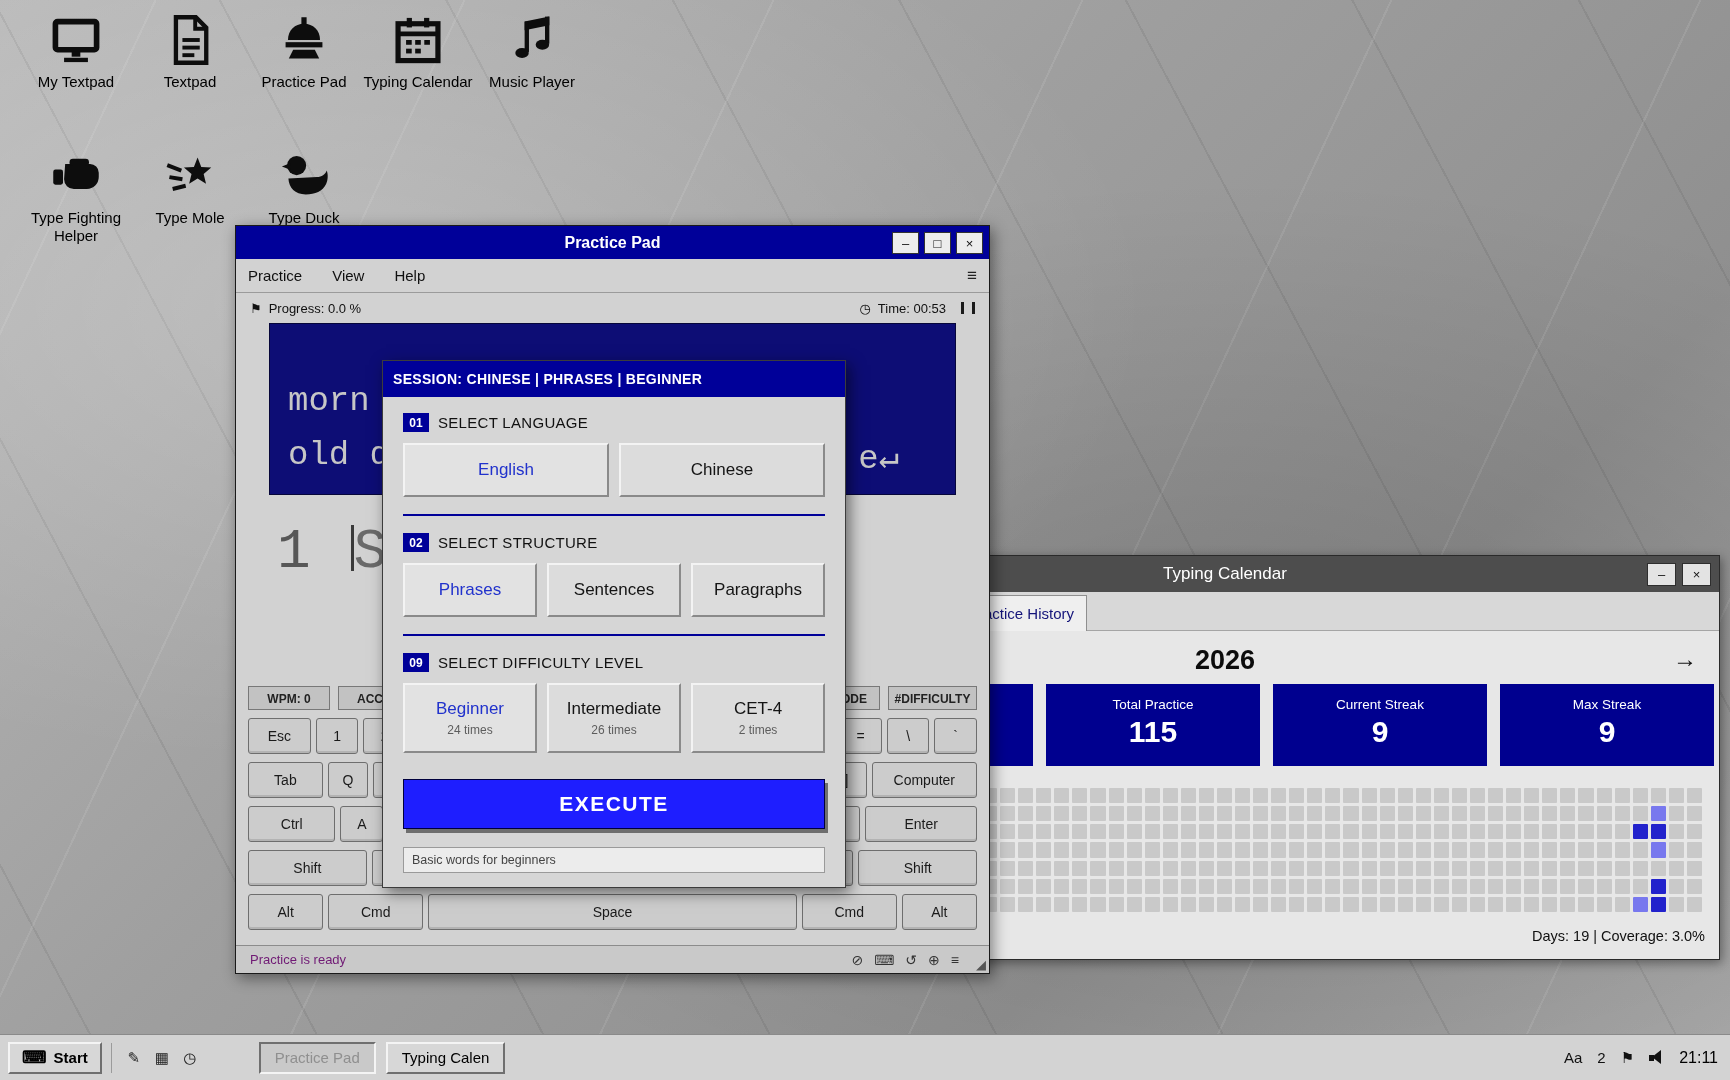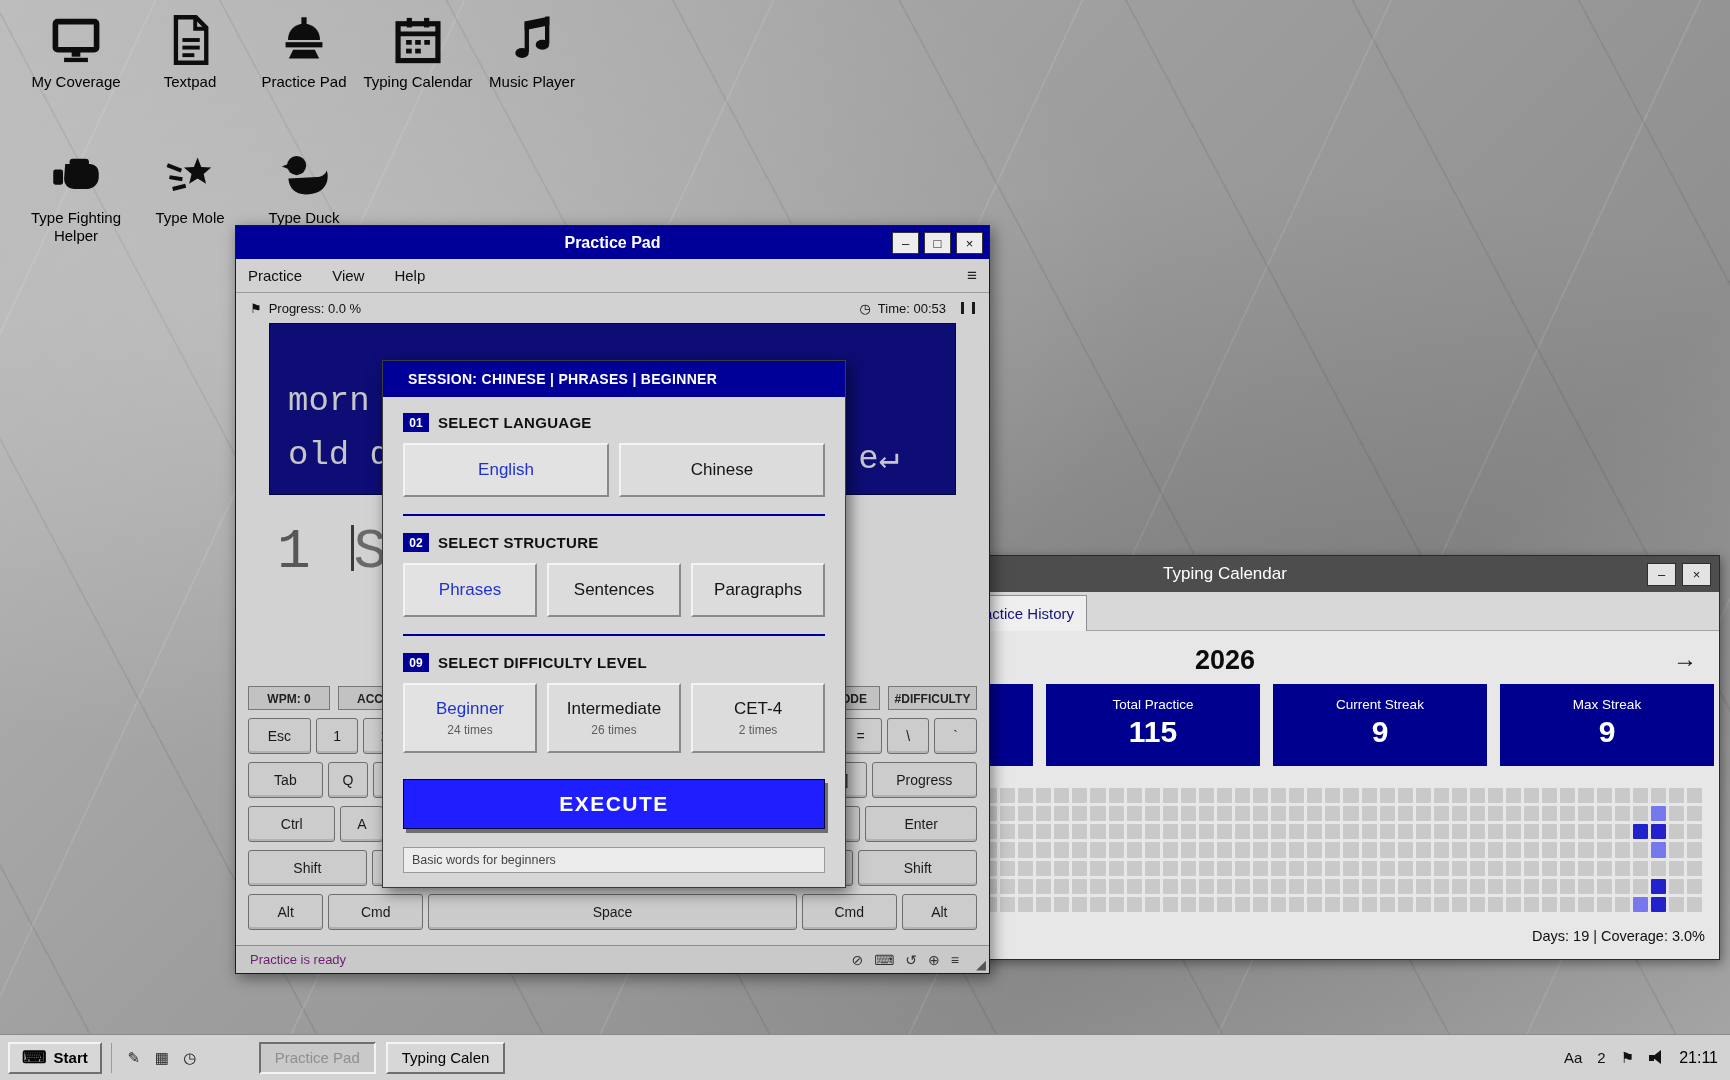--- a/index.html
+++ b/index.html
@@ -44,25 +44,25 @@
   .stat-box{position:absolute;top:0;height:24px;line-height:24px;background:#c2c2c2;border:1px solid #787878;font-size:12px;font-weight:bold;text-align:center;color:#222;box-sizing:border-box}
   .pp-keyboard{position:absolute;left:12px;top:492px;width:729px}
   .kb-row{display:flex;gap:5px;margin-bottom:8px;height:36px}
   .kb-key{display:flex;align-items:center;justify-content:center;background:#cccccc;border:1px solid #6e6e6e;border-radius:3px;font-size:14px;color:#1a1a1a;box-shadow:inset 0 -2px 0 rgba(0,0,0,.12);box-sizing:border-box}
   .pp-statusbar{position:absolute;left:0;bottom:0;width:100%;height:27px;background:#c9c9c9;border-top:1px solid #8c8c8c;display:flex;align-items:center}
   .status-text{font-size:13px;margin-left:14px;color:#701a75;flex:1}
   .sb-icons{display:flex;gap:11px;font-size:14px;color:#333;margin-right:30px}
   .grip{position:absolute;right:3px;bottom:1px;font-size:13px;color:#555}
   
   .modal{position:absolute;left:382px;top:360px;width:462px;background:#d6d6d6;border:1px solid #3c3c3c;box-shadow:4px 5px 14px rgba(0,0,0,.5);z-index:30}
-  .modal-header{height:36px;line-height:36px;background:#000099;color:#fff;font-size:14px;font-weight:bold;padding-left:25px;letter-spacing:.3px}
+  .modal-header{height:36px;line-height:36px;background:#000099;color:#fff;font-size:14px;font-weight:bold;padding-left:10px;letter-spacing:.3px}
   .modal-body{padding:16px 20px 14px}
   .sec-row{display:flex;align-items:center;gap:9px;margin-bottom:11px}
   .sec-num{background:#000099;color:#fff;font-size:12px;font-weight:bold;width:26px;height:19px;display:flex;align-items:center;justify-content:center}
-  .sec-title{font-size:15px;font-weight:bold;color:#111;letter-spacing:.3px}
+  .sec-title{font-size:15px;font-weight:normal;color:#111;letter-spacing:.3px}
   .opt-row{display:flex;gap:10px}
   .opt-btn{flex:1;height:50px;background:#dcdcdc;border:2px solid;border-color:#f3f3f3 #8a8a8a #8a8a8a #f3f3f3;display:flex;flex-direction:column;align-items:center;justify-content:center;font-size:17px;color:#141414}
   .opt-btn.tall{height:66px}
   .opt-btn.selected{background:#e2e2e2}
   .opt-btn.selected .opt-label{color:#2132cc}
   .opt-sub{font-size:12px;color:#5d5d5d;margin-top:4px}
   .sep{height:2px;background:#000099;margin:17px 0}
   .execute{margin-top:26px;height:48px;background:#1e1eff;border:1px solid #00003c;box-shadow:3px 4px 0 rgba(25,25,25,.55);color:#fff;font-size:21px;font-weight:bold;letter-spacing:1.5px;display:flex;align-items:center;justify-content:center}
   .modal-status{margin-top:18px;height:26px;line-height:24px;background:#ececec;border:1px solid #9a9a9a;font-size:12.5px;color:#444;padding-left:8px;box-sizing:border-box}
   
@@ -101,21 +101,21 @@
 </style>
 </head>
 <body>
 
 <div class="dicon" style="left:20px;top:14px">
   <svg viewBox="0 0 24 24">
       <rect x="2.5" y="3.5" width="19" height="13" rx="1" fill="none" stroke="#0d0d0d" stroke-width="2.6"></rect>
       <rect x="10" y="17.5" width="4" height="2.2" fill="#0d0d0d"></rect>
       <rect x="6.5" y="20.2" width="11" height="2" fill="#0d0d0d"></rect>
     </svg>
-  <div class="dlabel">My Coverage</div>
+  <div class="dlabel">My Textpad</div>
 </div>
 <div class="dicon" style="left:134px;top:14px">
   <svg viewBox="0 0 24 24">
       <path d="M5.5 1.5h9.2l4.8 4.8v16.2H5.5z" fill="none" stroke="#0d0d0d" stroke-width="2"></path>
       <path d="M14.4 1.8v5h5" fill="none" stroke="#0d0d0d" stroke-width="1.8"></path>
       <line x1="8.5" y1="12" x2="16.5" y2="12" stroke="#0d0d0d" stroke-width="1.8"></line>
       <line x1="8.5" y1="15.5" x2="16.5" y2="15.5" stroke="#0d0d0d" stroke-width="1.8"></line>
       <line x1="8.5" y1="19" x2="14" y2="19" stroke="#0d0d0d" stroke-width="1.8"></line>
     </svg>
   <div class="dlabel">Textpad</div>
@@ -647,21 +647,21 @@
         <div class="kb-key" style="flex: 1 1 0px;">E</div>
         <div class="kb-key" style="flex: 1 1 0px;">R</div>
         <div class="kb-key" style="flex: 1 1 0px;">T</div>
         <div class="kb-key" style="flex: 1 1 0px;">Y</div>
         <div class="kb-key" style="flex: 1 1 0px;">U</div>
         <div class="kb-key" style="flex: 1 1 0px;">I</div>
         <div class="kb-key" style="flex: 1 1 0px;">O</div>
         <div class="kb-key" style="flex: 1 1 0px;">P</div>
         <div class="kb-key" style="flex: 1 1 0px;">[</div>
         <div class="kb-key" style="flex: 1 1 0px;">]</div>
-        <div class="kb-key" style="flex: 2.7 1 0px;">Progress</div>
+        <div class="kb-key" style="flex: 2.7 1 0px;">Computer</div>
       </div>
       <div class="kb-row">
         <div class="kb-key" style="flex: 2.1 1 0px;">Ctrl</div>
         <div class="kb-key" style="flex: 1 1 0px;">A</div>
         <div class="kb-key" style="flex: 1 1 0px;">S</div>
         <div class="kb-key" style="flex: 1 1 0px;">D</div>
         <div class="kb-key" style="flex: 1 1 0px;">F</div>
         <div class="kb-key" style="flex: 1 1 0px;">G</div>
         <div class="kb-key" style="flex: 1 1 0px;">H</div>
         <div class="kb-key" style="flex: 1 1 0px;">J</div>

